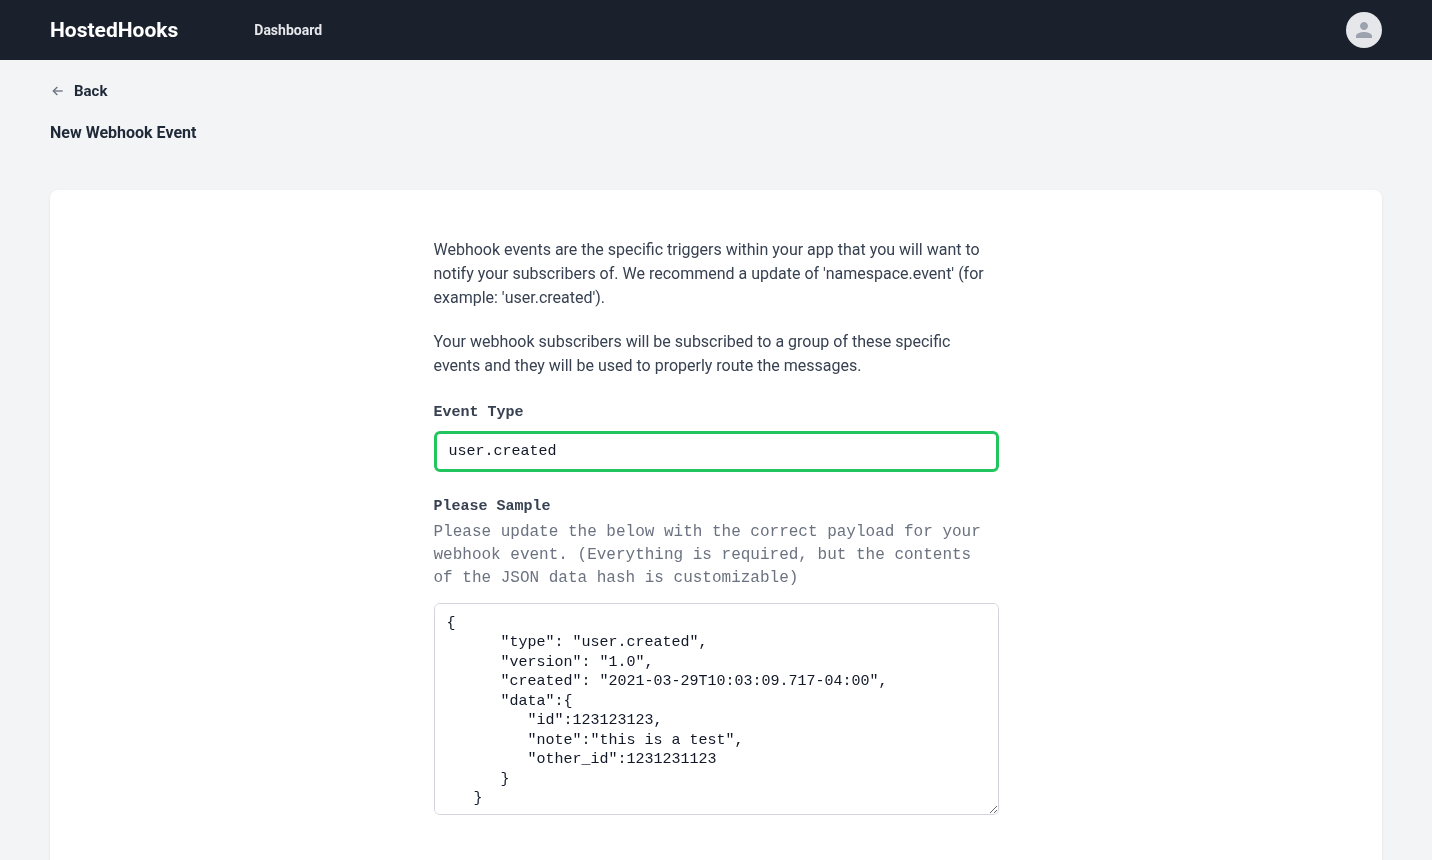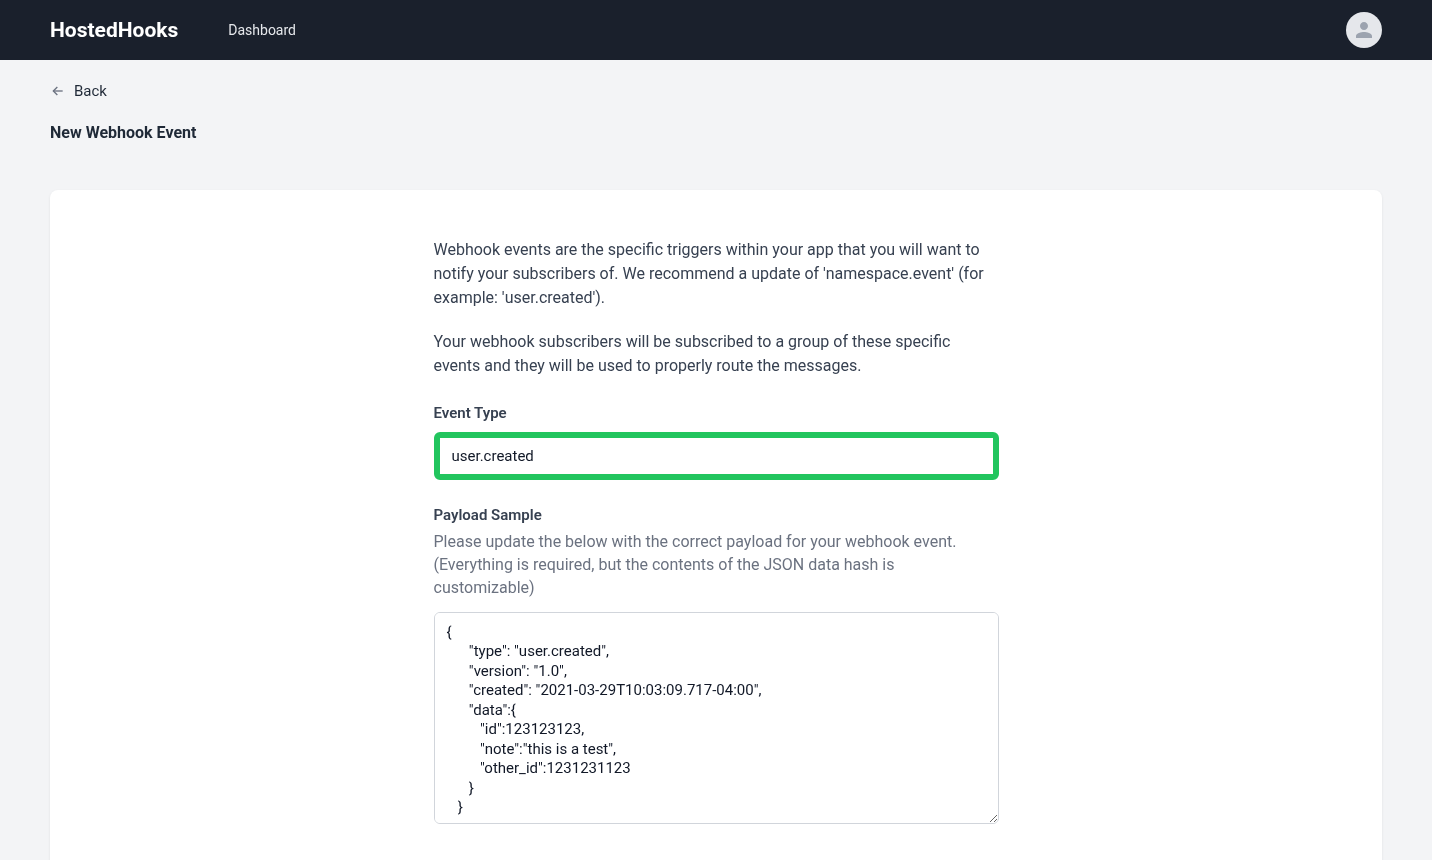--- a/index.html
+++ b/index.html
@@ -19,31 +19,31 @@
       background-color: #1a202c;
       height: 60px;
       display: flex;
       align-items: center;
       justify-content: space-between;
       padding: 0 50px;
     }
     .header-left {
       display: flex;
       align-items: center;
-      gap: 50px;
+      gap: 76px;
     }
     .logo {
       color: #ffffff;
       font-size: 21px;
       font-weight: 700;
     }
     .nav-link {
       color: #e5e7eb;
       font-size: 14px;
-      font-weight: 400;
+      font-weight: 700;
       cursor: pointer;
     }
     .avatar {
       width: 36px;
       height: 36px;
       border-radius: 50%;
       background-color: #e5e7eb;
       display: flex;
       align-items: center;
       justify-content: center;
@@ -56,21 +56,21 @@
     }
     .page-content {
       padding: 22px 50px;
     }
     .back-link {
       display: inline-flex;
       align-items: center;
       gap: 8px;
       color: #1f2937;
       font-size: 15px;
-      font-weight: 400;
+      font-weight: 700;
       cursor: pointer;
       text-decoration: none;
     }
     .back-arrow {
       width: 16px;
       height: 16px;
       stroke: #6b7280;
       stroke-width: 2;
       fill: none;
     }
@@ -92,39 +92,40 @@
       margin: 0 auto;
     }
     .description {
       color: #374151;
       font-size: 16px;
       line-height: 1.5;
       margin-bottom: 20px;
     }
     .form-group {
       margin-top: 26px;
+      font-family: Liberation Mono, monospace;
     }
     .label {
       display: block;
       font-size: 15px;
       font-weight: 600;
       color: #374151;
       margin-bottom: 10px;
     }
     .help-text {
       font-size: 16px;
       color: #6b7280;
       line-height: 1.45;
       margin-bottom: 12px;
       margin-top: -4px;
     }
     .input {
       width: 100%;
       padding: 9px 12px;
-      border: 6px solid #22c55e;
+      border: 3px solid #22c55e;
       border-radius: 6px;
       font-size: 15px;
       color: #111827;
       font-family: inherit;
     }
     .textarea {
       width: 100%;
       padding: 10px 12px;
       border: 1px solid #d1d5db;
       border-radius: 6px;
@@ -183,21 +184,21 @@
     <div class="card-inner">
       <p class="description">Webhook events are the specific triggers within your app that you will want to notify your subscribers of. We recommend a update of 'namespace.event' (for example: 'user.created').</p>
       <p class="description">Your webhook subscribers will be subscribed to a group of these specific events and they will be used to properly route the messages.</p>
 
       <div class="form-group">
         <label class="label">Event Type</label>
         <input type="text" class="input" value="user.created" style="">
       </div>
 
       <div class="form-group">
-        <label class="label">Payload Sample</label>
+        <label class="label">Please Sample</label>
         <p class="help-text">Please update the below with the correct payload for your webhook event. (Everything is required, but the contents of the JSON data hash is customizable)</p>
         <textarea class="textarea" style="">{
       "type": "user.created",
       "version": "1.0",
       "created": "2021-03-29T10:03:09.717-04:00",
       "data":{
          "id":123123123,
          "note":"this is a test",
          "other_id":1231231123
       }

